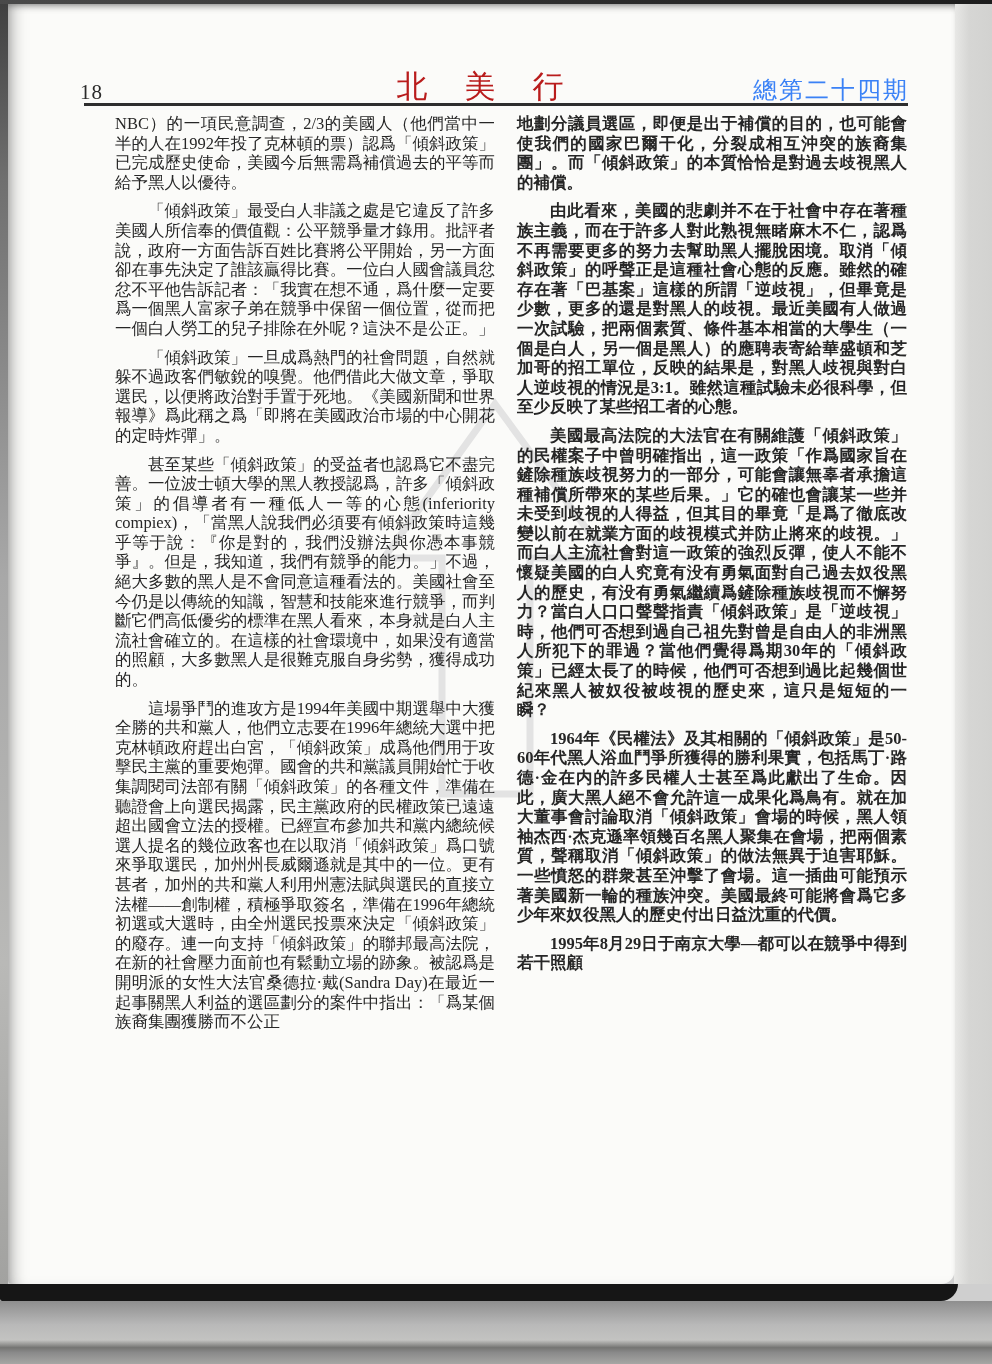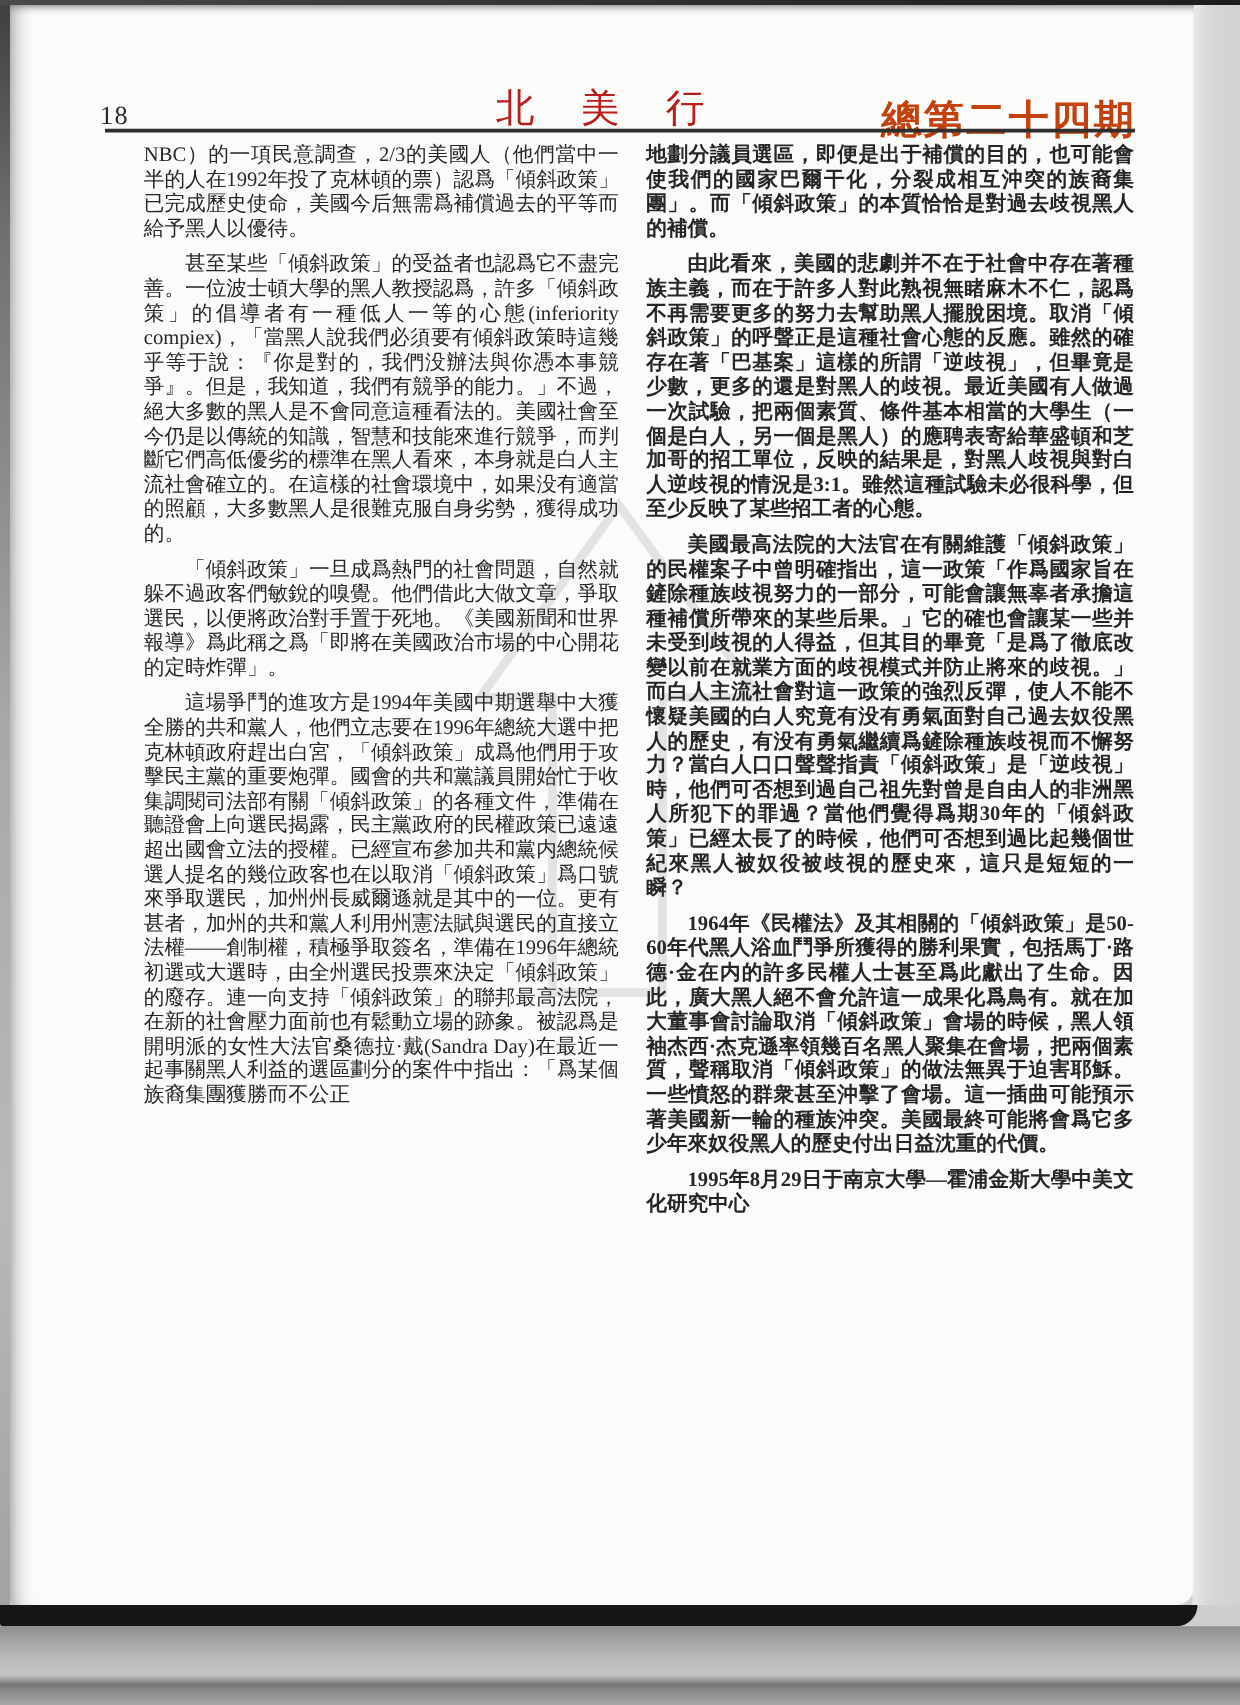--- a/index.html
+++ b/index.html
@@ -46,21 +46,21 @@
     position:absolute;left:76px;top:99px;width:824px;height:3px;
     background:#2e2e2e;
   }
   .journal-title{
     position:absolute;left:0;top:62px;width:947px;
     text-align:center;font-size:31px;color:#b91c1c;letter-spacing:3px;
     font-weight:500;
   }
   .issue-label{
     position:absolute;right:46px;top:70px;
-    font-size:32px;color:#c2410c;font-weight:700;letter-spacing:2px;
+    font-size:24px;color:#3b82f6;font-weight:400;letter-spacing:2px;
   }
   
   .watermark{
     position:absolute;left:372px;top:392px;width:242px;height:408px;
     z-index:0;pointer-events:none;
   }
   
   .columns{
     position:absolute;left:107px;top:110px;width:792px;z-index:1;
     display:flex;gap:22px;justify-content:center;
@@ -83,30 +83,31 @@
     <div class="issue-label">總第二十四期</div>
     <div class="header-rule"></div>
 
     <svg class="watermark" viewBox="0 0 242 408" xmlns="http://www.w3.org/2000/svg">
       <polygon points="115,8 228,162 150,162 150,398 62,398 62,162 4,162" fill="none" stroke="#e3e3e3" stroke-width="7" stroke-linejoin="miter"></polygon>
     </svg>
 
     <div class="columns">
       <div class="col col-left">
         <p class="para">NBC）的一項民意調查，2/3的美國人（他們當中一半的人在1992年投了克林頓的票）認爲「傾斜政策」已完成歷史使命，美國今后無需爲補償過去的平等而給予黑人以優待。</p>
+        <p class="para indent">「傾斜政策」最受白人非議之處是它違反了許多美國人所信奉的價值觀：公平競爭量才錄用。批評者說，政府一方面告訴百姓比賽將公平開始，另一方面卻在事先決定了誰該贏得比賽。一位白人國會議員忿忿不平他告訴記者：「我實在想不通，爲什麼一定要爲一個黑人富家子弟在競爭中保留一個位置，從而把一個白人勞工的兒子排除在外呢？這決不是公正。」</p>
+        <p class="para indent">「傾斜政策」一旦成爲熱門的社會問題，自然就躲不過政客們敏銳的嗅覺。他們借此大做文章，爭取選民，以便將政治對手置于死地。《美國新聞和世界報導》爲此稱之爲「即將在美國政治市場的中心開花的定時炸彈」。</p>
         <p class="para indent">甚至某些「傾斜政策」的受益者也認爲它不盡完善。一位波士頓大學的黑人教授認爲，許多「傾斜政策」的倡導者有一種低人一等的心態(inferiority compiex)，「當黑人說我們必須要有傾斜政策時這幾乎等于說：『你是對的，我們没辦法與你憑本事競爭』。但是，我知道，我們有競爭的能力。」不過，絕大多數的黑人是不會同意這種看法的。美國社會至今仍是以傳統的知識，智慧和技能來進行競爭，而判斷它們高低優劣的標準在黑人看來，本身就是白人主流社會確立的。在這樣的社會環境中，如果没有適當的照顧，大多數黑人是很難克服自身劣勢，獲得成功的。</p>
-        <p class="para indent">「傾斜政策」一旦成爲熱門的社會問題，自然就躲不過政客們敏銳的嗅覺。他們借此大做文章，爭取選民，以便將政治對手置于死地。《美國新聞和世界報導》爲此稱之爲「即將在美國政治市場的中心開花的定時炸彈」。</p>
         <p class="para indent">這場爭鬥的進攻方是1994年美國中期選舉中大獲全勝的共和黨人，他們立志要在1996年總統大選中把克林頓政府趕出白宮，「傾斜政策」成爲他們用于攻擊民主黨的重要炮彈。國會的共和黨議員開始忙于收集調閱司法部有關「傾斜政策」的各種文件，準備在聽證會上向選民揭露，民主黨政府的民權政策已遠遠超出國會立法的授權。已經宣布參加共和黨内總統候選人提名的幾位政客也在以取消「傾斜政策」爲口號來爭取選民，加州州長威爾遜就是其中的一位。更有甚者，加州的共和黨人利用州憲法賦與選民的直接立法權——創制權，積極爭取簽名，準備在1996年總統初選或大選時，由全州選民投票來決定「傾斜政策」的廢存。連一向支持「傾斜政策」的聯邦最高法院，在新的社會壓力面前也有鬆動立場的跡象。被認爲是開明派的女性大法官桑德拉·戴(Sandra Day)在最近一起事關黑人利益的選區劃分的案件中指出：「爲某個族裔集團獲勝而不公正</p>
       </div>
       <div class="col col-right">
         <p class="para">地劃分議員選區，即便是出于補償的目的，也可能會使我們的國家巴爾干化，分裂成相互沖突的族裔集團」。而「傾斜政策」的本質恰恰是對過去歧視黑人的補償。</p>
         <p class="para indent">由此看來，美國的悲劇并不在于社會中存在著種族主義，而在于許多人對此熟視無睹麻木不仁，認爲不再需要更多的努力去幫助黑人擺脫困境。取消「傾斜政策」的呼聲正是這種社會心態的反應。雖然的確存在著「巴基案」這樣的所謂「逆歧視」，但畢竟是少數，更多的還是對黑人的歧視。最近美國有人做過一次試驗，把兩個素質、條件基本相當的大學生（一個是白人，另一個是黑人）的應聘表寄給華盛頓和芝加哥的招工單位，反映的結果是，對黑人歧視與對白人逆歧視的情況是3:1。雖然這種試驗未必很科學，但至少反映了某些招工者的心態。</p>
         <p class="para indent">美國最高法院的大法官在有關維護「傾斜政策」的民權案子中曾明確指出，這一政策「作爲國家旨在鏟除種族歧視努力的一部分，可能會讓無辜者承擔這種補償所帶來的某些后果。」它的確也會讓某一些并未受到歧視的人得益，但其目的畢竟「是爲了徹底改變以前在就業方面的歧視模式并防止將來的歧視。」而白人主流社會對這一政策的強烈反彈，使人不能不懷疑美國的白人究竟有没有勇氣面對自己過去奴役黑人的歷史，有没有勇氣繼續爲鏟除種族歧視而不懈努力？當白人口口聲聲指責「傾斜政策」是「逆歧視」時，他們可否想到過自己祖先對曾是自由人的非洲黑人所犯下的罪過？當他們覺得爲期30年的「傾斜政策」已經太長了的時候，他們可否想到過比起幾個世紀來黑人被奴役被歧視的歷史來，這只是短短的一瞬？</p>
         <p class="para indent">1964年《民權法》及其相關的「傾斜政策」是50-60年代黑人浴血鬥爭所獲得的勝利果實，包括馬丁·路德·金在内的許多民權人士甚至爲此獻出了生命。因此，廣大黑人絕不會允許這一成果化爲鳥有。就在加大董事會討論取消「傾斜政策」會場的時候，黑人領袖杰西·杰克遜率領幾百名黑人聚集在會場，把兩個素質，聲稱取消「傾斜政策」的做法無異于迫害耶穌。一些憤怒的群衆甚至沖擊了會場。這一插曲可能預示著美國新一輪的種族沖突。美國最終可能將會爲它多少年來奴役黑人的歷史付出日益沈重的代價。</p>
-        <p class="para indent">1995年8月29日于南京大學—霍浦金斯大學中美文化研究中心</p>
+        <p class="para indent">1995年8月29日于南京大學—都可以在競爭中得到若干照顧</p>
       </div>
     </div>
   </div>
 
   <div class="edge-left"></div>
   <div class="edge-top"></div>
   <div class="bottom-black"></div>
   <div class="scan-lower"></div>
 </div>
 

